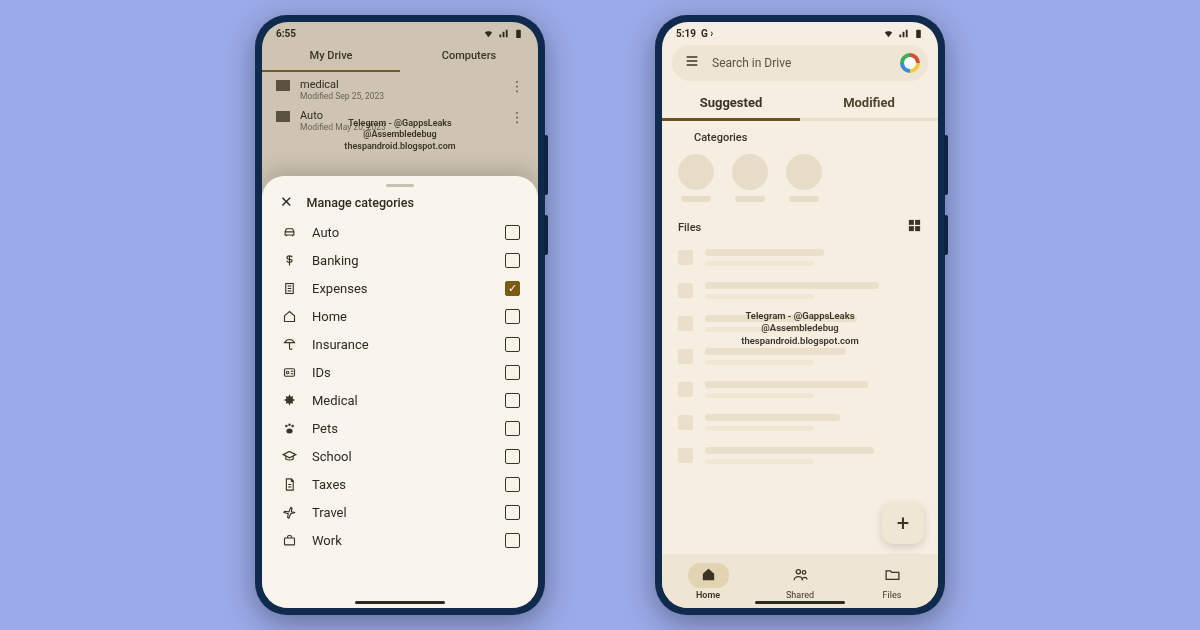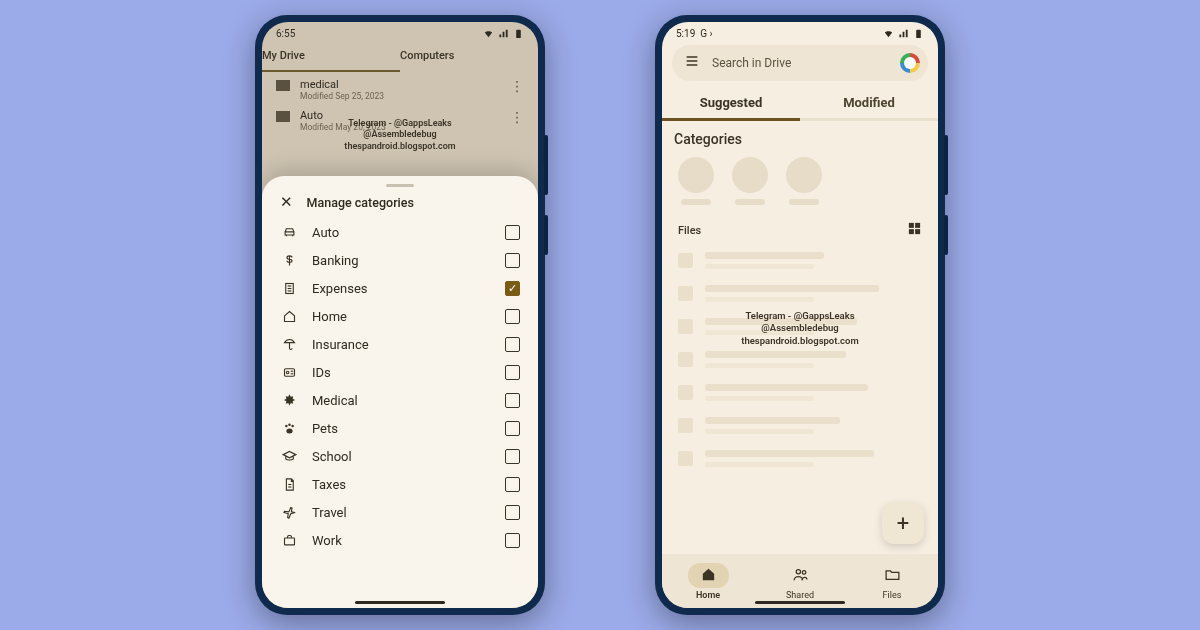--- a/index.html
+++ b/index.html
@@ -42,30 +42,31 @@
 
   
   .left .screen { background: #cfc4b2; }
   .status-bar {
     display: flex;
     justify-content: space-between;
     align-items: flex-start;
     font-size: 10px;
     padding: 6px 14px 2px;
     color: #2e2a20;
+    font-weight: bold;
   }
   .status-bar .icons { display:flex; gap:4px; align-items:center; }
   .status-bar svg { width:11px; height:11px; }
   .l-tabs {
     display: flex;
     font-size: 11px;
     color: #3b3426;
     font-weight: 500;
   }
-  .l-tabs div { flex:1; padding: 8px 0; }
+  .l-tabs div { flex:1; text-align:center; padding: 8px 0; }
   .l-tabs .active { border-bottom: 2px solid #6b5a30; }
   .dimmed-content {
     padding: 2px 12px;
     font-size: 9px;
     color: #4f4736;
   }
   .drow { display:flex; align-items:flex-start; gap:10px; padding:4px 2px; position:relative;}
   .drow .ficon { width:14px; height:11px; background:#5a5141; margin-top:2px;}
   .drow .meta { flex:1; }
   .drow .name { font-size:11px; color:#2e2a20; }
@@ -124,21 +125,21 @@
     background: conic-gradient(#d64c3a 0 90deg,#f7c948 0 180deg,#3a8dd6 0 270deg,#3aae5a 0 360deg);
     border:2px solid #efe5d4;
     display:flex;align-items:center;justify-content:center;
   }
   .avatar .inner{width:12px;height:12px;border-radius:50%;background:#fff;}
   .r-tabs { display:flex; font-size:13px; color:#4d4431; font-weight:700;}
   .r-tabs div{flex:1;text-align:center;padding:8px 0;}
   .r-tabs .active{color:#3b3325;}
   .r-tabs-underline{height:2.5px;background:#e9dfcd;position:relative;}
   .r-tabs-underline .ind{position:absolute;left:0;width:50%;height:100%;background:#6b5223;}
-  .section-title{font-size:14px;font-weight:500;color:#3b3325;padding:10px 12px 6px;}
+  .section-title{font-size:11px;font-weight:500;color:#3b3325;padding:10px 32px 6px;}
   .cats-row{display:flex;gap:18px;padding:4px 16px 0;}
   .cat-ph{display:flex;flex-direction:column;align-items:center;gap:6px;}
   .cat-ph .circ{width:36px;height:36px;border-radius:50%;background:#e6dcc8;}
   .cat-ph .bar{width:30px;height:6px;border-radius:3px;background:#e6dcc8;}
   .files-head{display:flex;align-items:center;justify-content:space-between;padding:16px 16px 4px;}
   .files-head .t{font-size:11px;font-weight:500;color:#3b3325;}
   .files-head svg{width:15px;height:15px;}
   .file-ph{display:flex;align-items:center;gap:12px;padding:8px 16px;}
   .file-ph .sq{width:15px;height:15px;background:#eadfca;border-radius:2px;}
   .file-ph .lines{flex:1;display:flex;flex-direction:column;gap:5px;}

